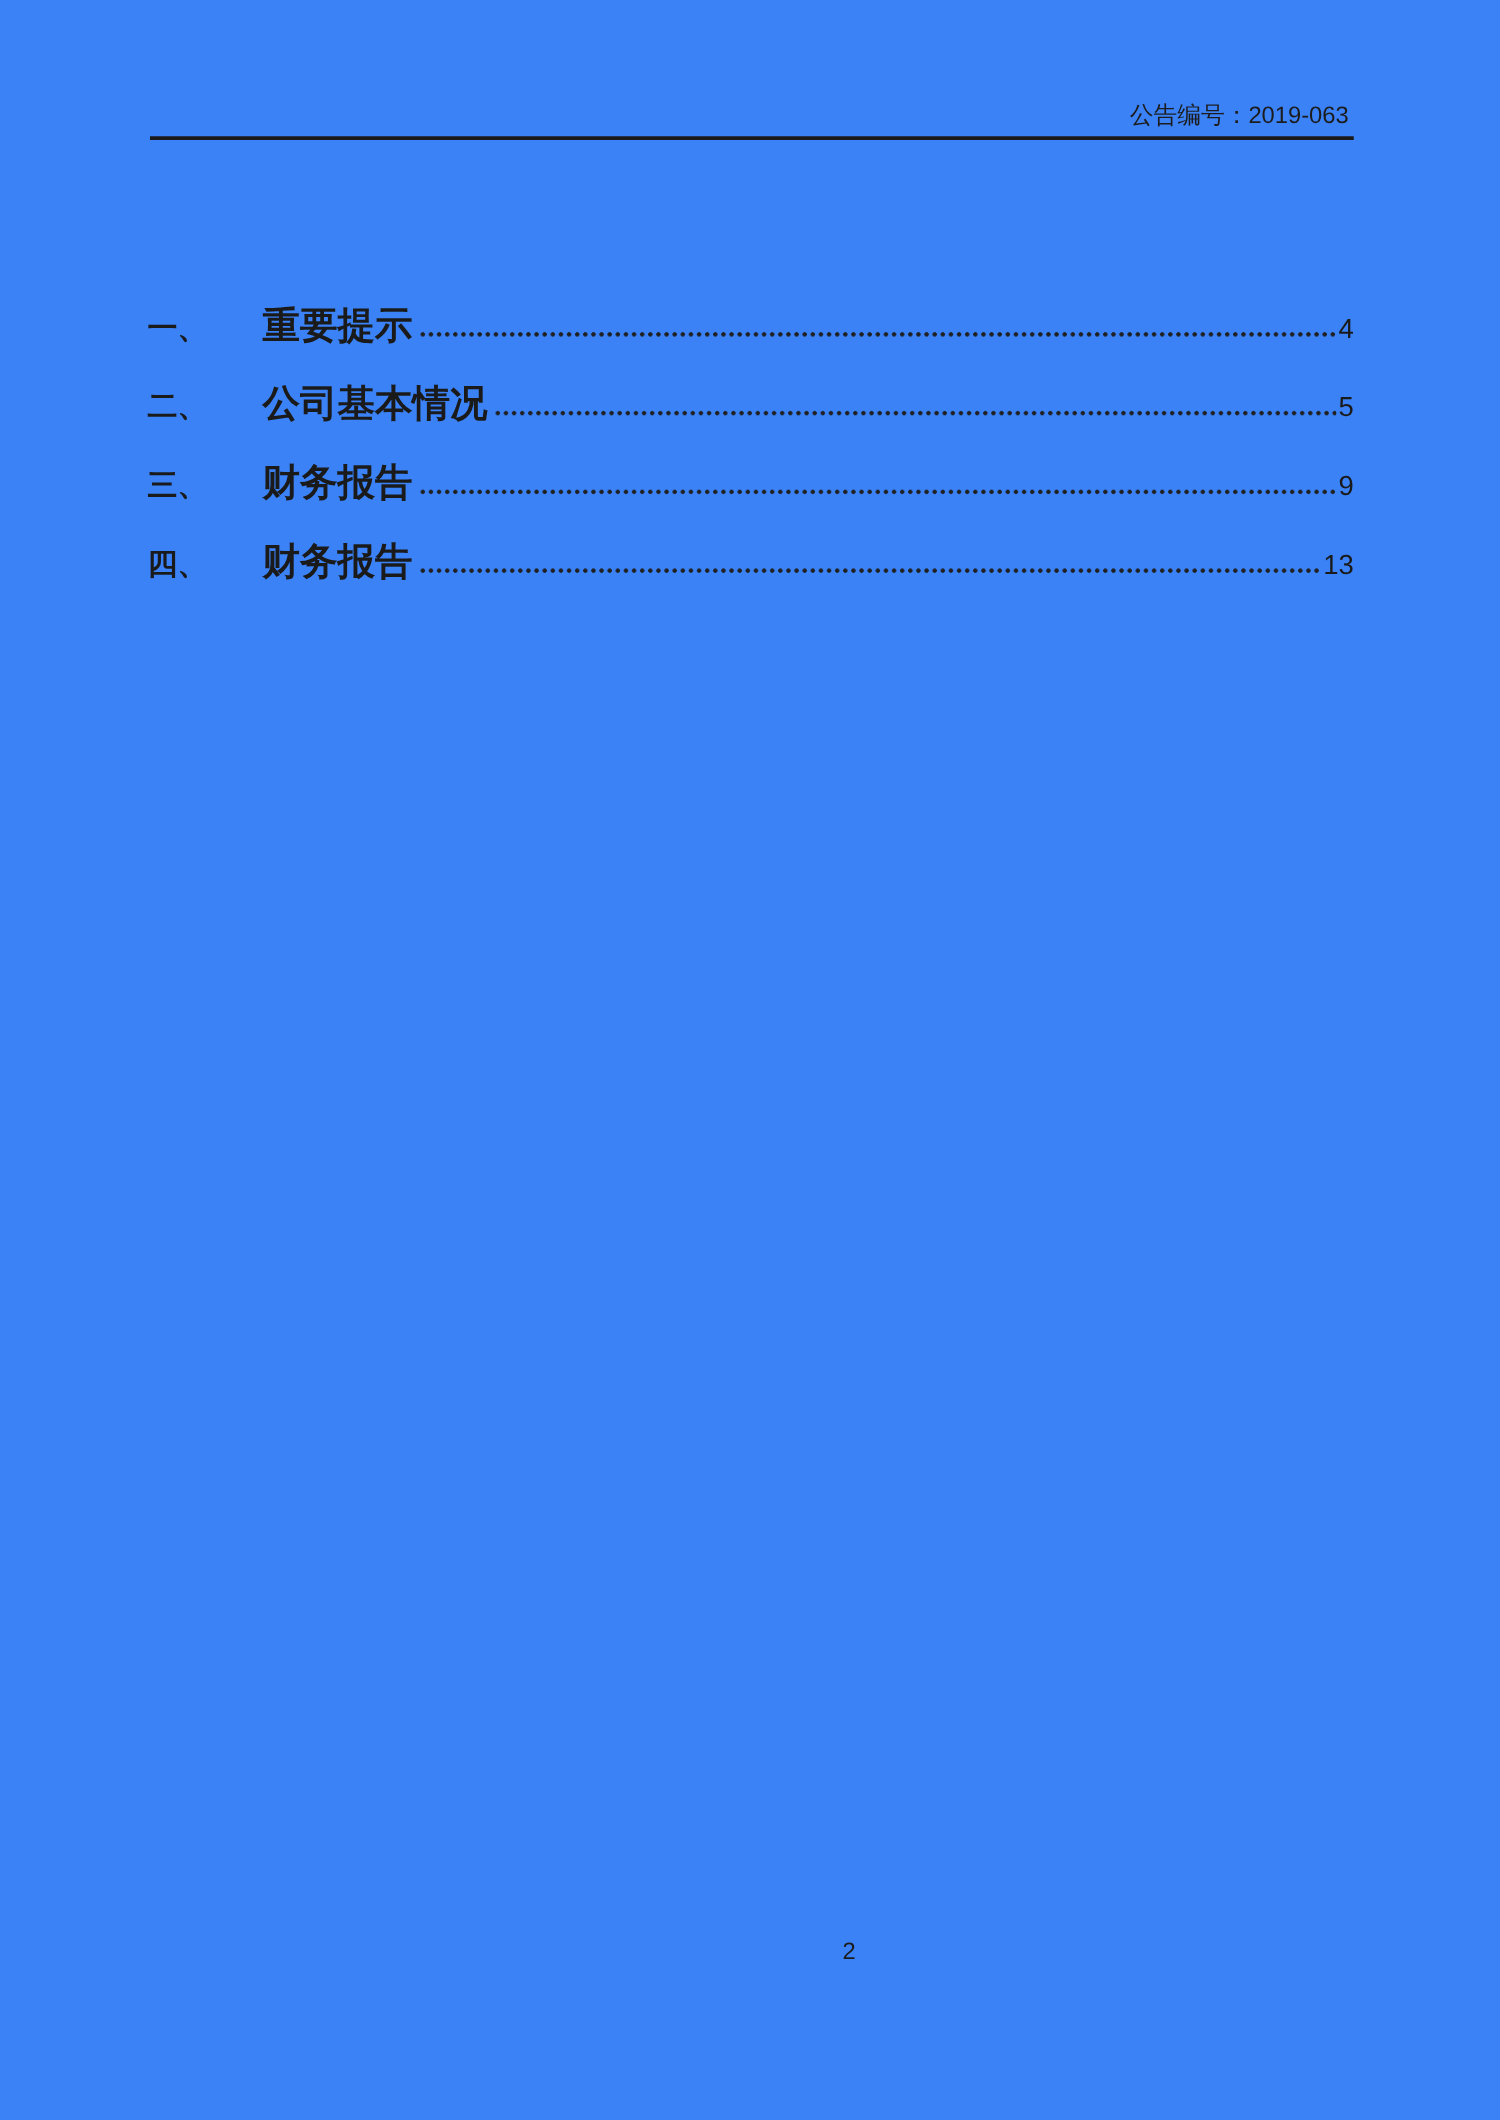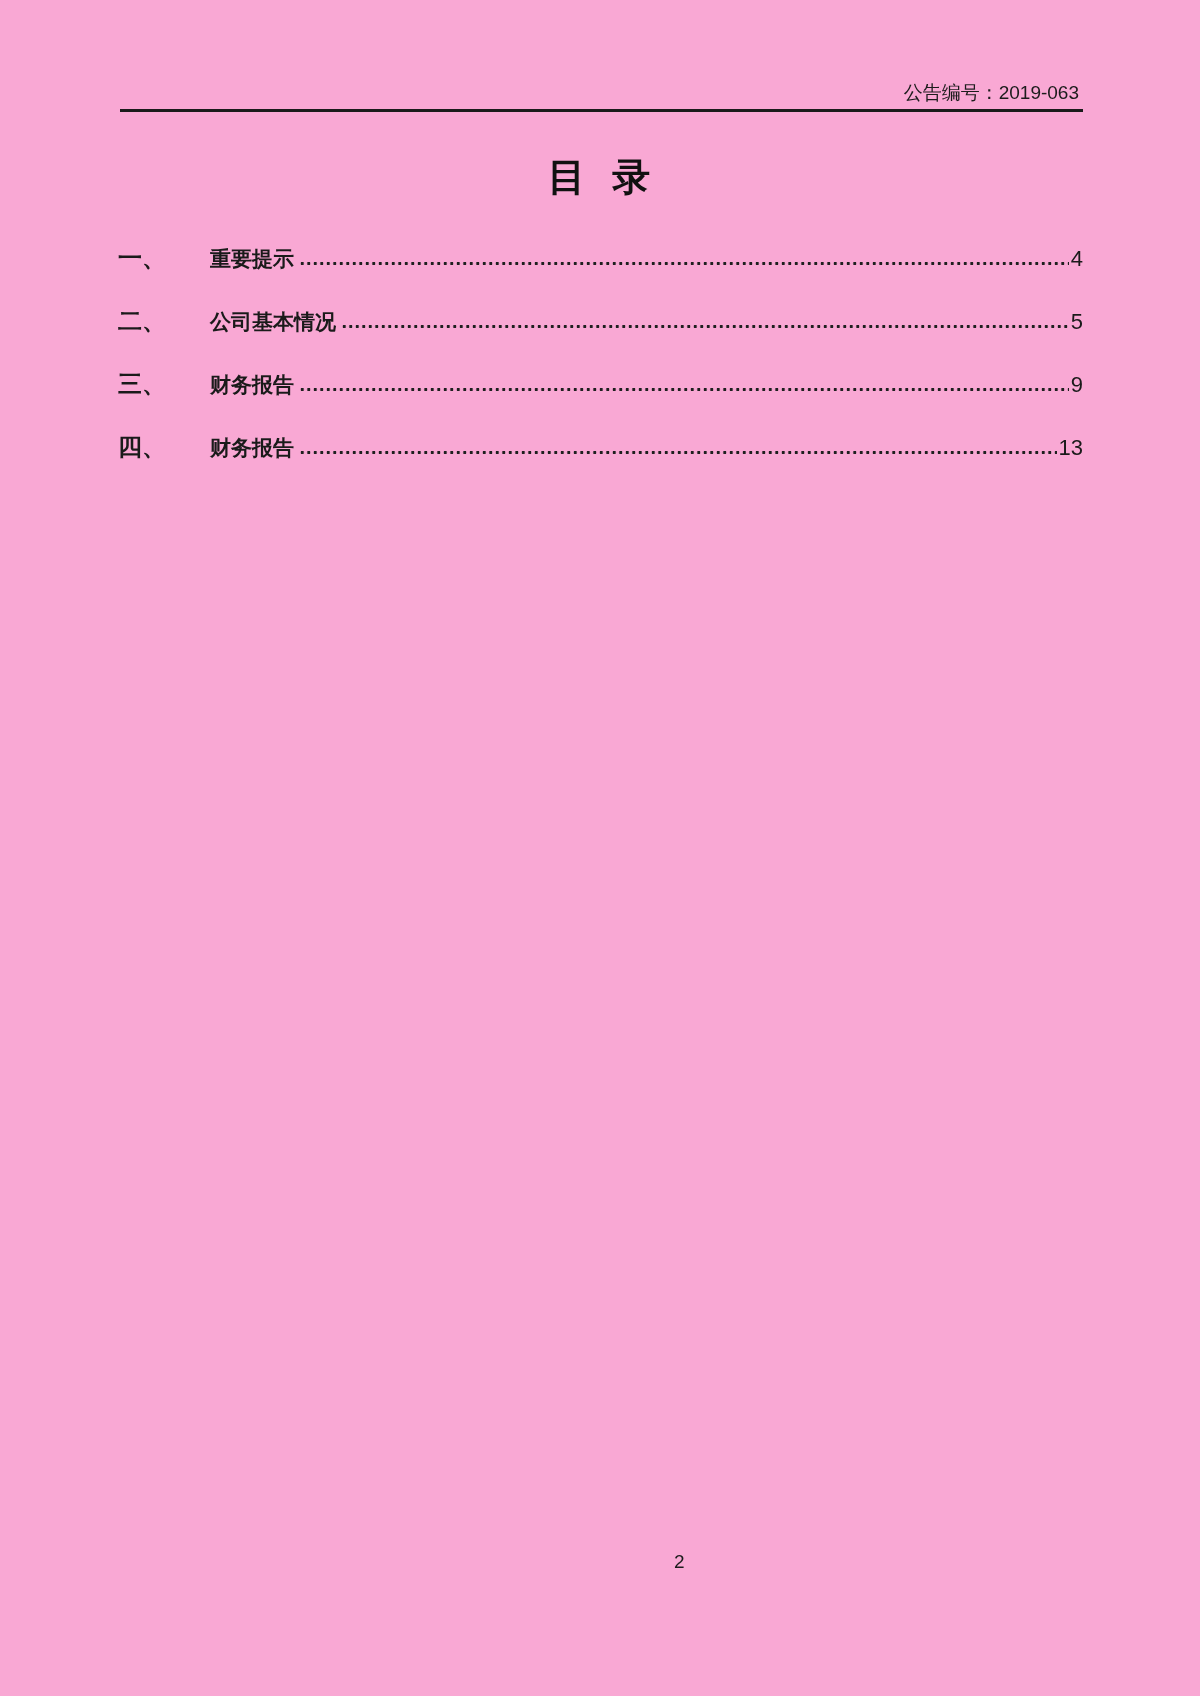--- a/index.html
+++ b/index.html
@@ -4,21 +4,21 @@
 <style>
   html, body {
     margin: 0;
     padding: 0;
     background: #ffffff;
   }
   .page {
     position: relative;
     width: 1200px;
     height: 1696px;
-    background: #f9a8d4;
+    background: #3b82f6;
     font-family: "Liberation Sans", sans-serif;
     color: #1a1a1a;
     overflow: hidden;
   }
   .header-line {
     position: absolute;
     top: 82px;
     left: 120px;
     right: 117px;
     text-align: right;
@@ -60,24 +60,23 @@
   .toc-row.r2 { top: 370px; }
   .toc-row.r3 { top: 433px; }
   .toc-num {
     flex: 0 0 92px;
     font-size: 24px;
     font-weight: bold;
     white-space: nowrap;
   }
   .toc-label {
     flex: 0 0 auto;
-    font-size: 21px;
+    font-size: 30px;
     font-weight: bold;
     white-space: nowrap;
-    font-family: Liberation Mono, monospace;
   }
   .leader {
     flex: 1 1 auto;
     height: 5px;
     margin: 0 2px 0 5px;
     background-image: radial-gradient(circle, #1f1f1f 1.5px, rgba(0,0,0,0) 1.9px);
     background-size: 6.5px 5px;
     background-repeat: repeat-x;
     background-position: left bottom;
   }
@@ -98,21 +97,20 @@
 </style>
 </head>
 <body>
 
 <div class="page">
 
   <div class="header-line">公告编号：2019-063</div>
 
   <div class="header-rule"></div>
 
-  <div class="doc-title">目 录</div>
 
   <div class="toc-row r0">
     <span class="toc-num">一、</span>
     <span class="toc-label">重要提示</span>
     <span class="leader"></span>
     <span class="toc-page">4</span>
   </div>
 
   <div class="toc-row r1">
     <span class="toc-num">二、</span>

